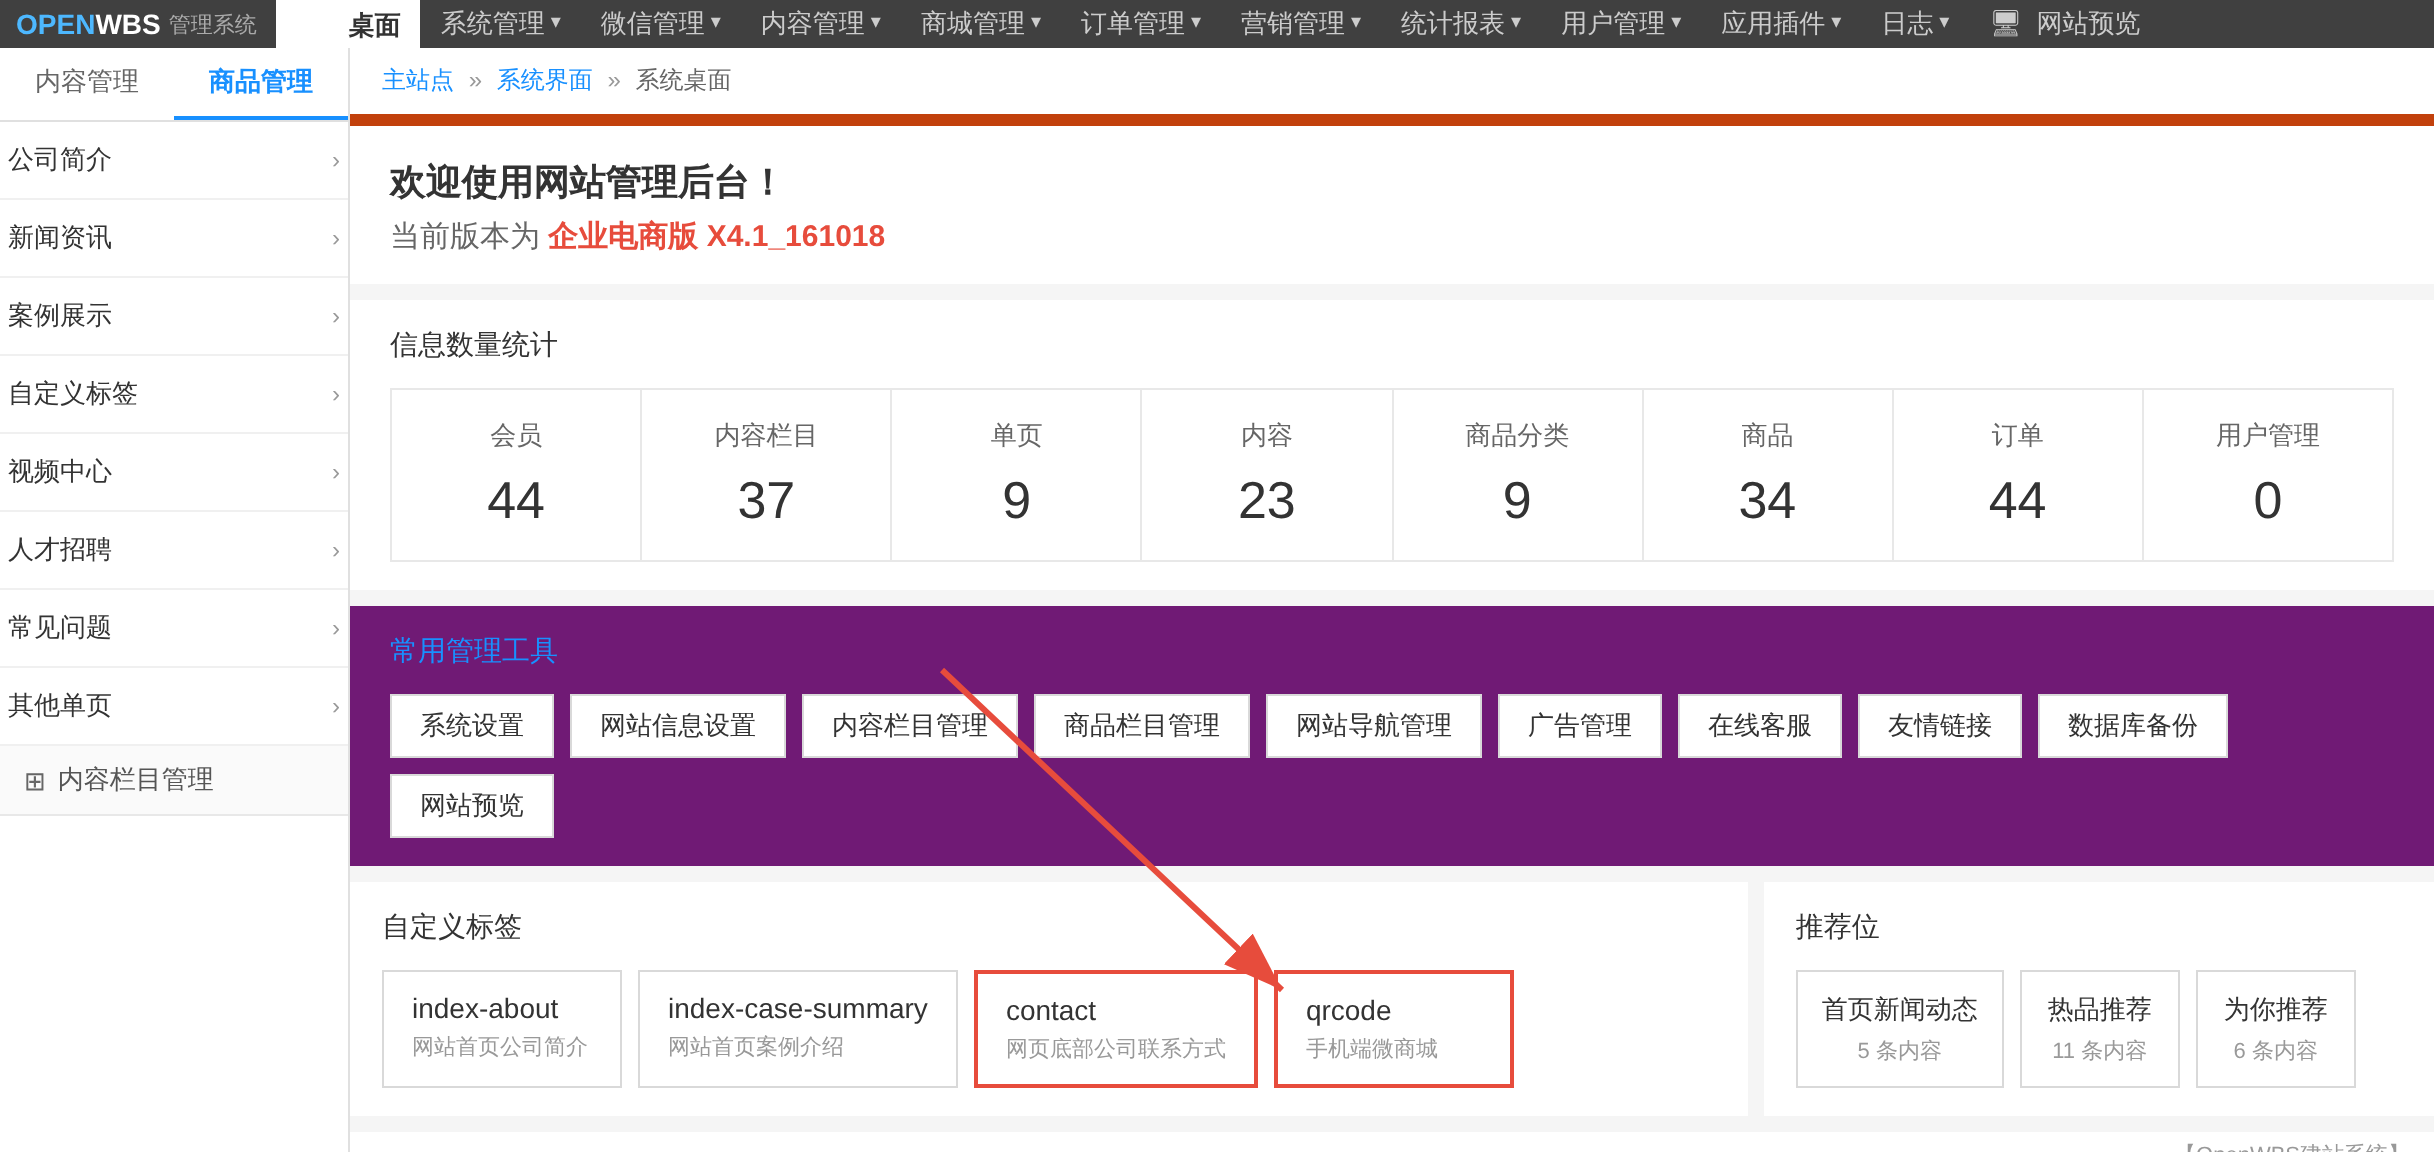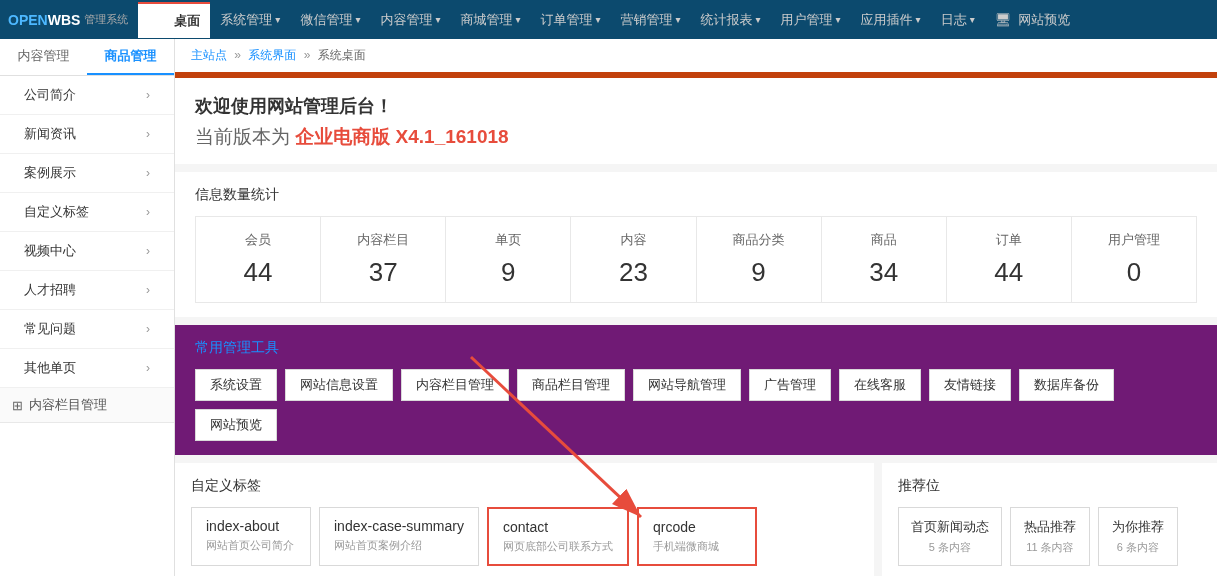--- a/index.html
+++ b/index.html
@@ -1,24 +1,24 @@
 <!DOCTYPE html>
 <html><head>
   <meta charset="utf-8">
   <style>
     * { margin: 0; padding: 0; box-sizing: border-box; }
     body { font-family: "Microsoft YaHei", "SimHei", Arial, sans-serif; font-size: 13px; background: #f0f2f5; color: #333; }
 
     
     .top-nav {
-      background: #0c4a6e;
+      background: #404040;
       color: #ccc;
       display: flex;
       align-items: center;
-      height: 39px;
+      height: 24px;
       padding: 0 8px;
       white-space: nowrap;
     }
     .top-nav .logo {
       display: flex;
       align-items: center;
       margin-right: 10px;
     }
     .top-nav .logo-text-open { color: #4db8ff; font-weight: bold; font-size: 14px; }
     .top-nav .logo-text-wbs { color: #fff; font-weight: bold; font-size: 14px; }
@@ -59,21 +59,21 @@
       cursor: pointer;
       font-size: 13px;
       color: #666;
       border-bottom: 2px solid transparent;
     }
     .sidebar-tab.active { color: #1890ff; border-bottom: 2px solid #1890ff; font-weight: bold; }
     .sidebar-menu-item {
       display: flex;
       align-items: center;
       justify-content: space-between;
-      padding: 10px 24px;
+      padding: 10px 4px;
       cursor: pointer;
       color: #333;
       font-size: 13px;
       border-bottom: 1px solid #f0f0f0;
     }
     .sidebar-menu-item .arrow { color: #999; font-size: 12px; }
     .sidebar-section {
       display: flex;
       align-items: center;
       padding: 8px 12px;
@@ -100,21 +100,21 @@
     .breadcrumb .sep { color: #999; margin: 0 4px; }
     .breadcrumb .current { color: #666; }
 
     
     .welcome-section {
       background: #fff;
       padding: 16px 20px 14px;
       margin-bottom: 8px;
     }
     .welcome-title { font-size: 18px; color: #333; font-weight: bold; margin-bottom: 6px; }
-    .welcome-sub { font-size: 19px; color: #666; }
+    .welcome-sub { font-size: 15px; color: #666; }
     .welcome-sub strong { color: #e74c3c; font-weight: bold; }
 
     
     .stats-section {
       background: #fff;
       padding: 14px 20px;
       margin-bottom: 8px;
     }
     .section-title { font-size: 14px; color: #333; margin-bottom: 12px; font-weight: normal; }
     .stats-grid {

